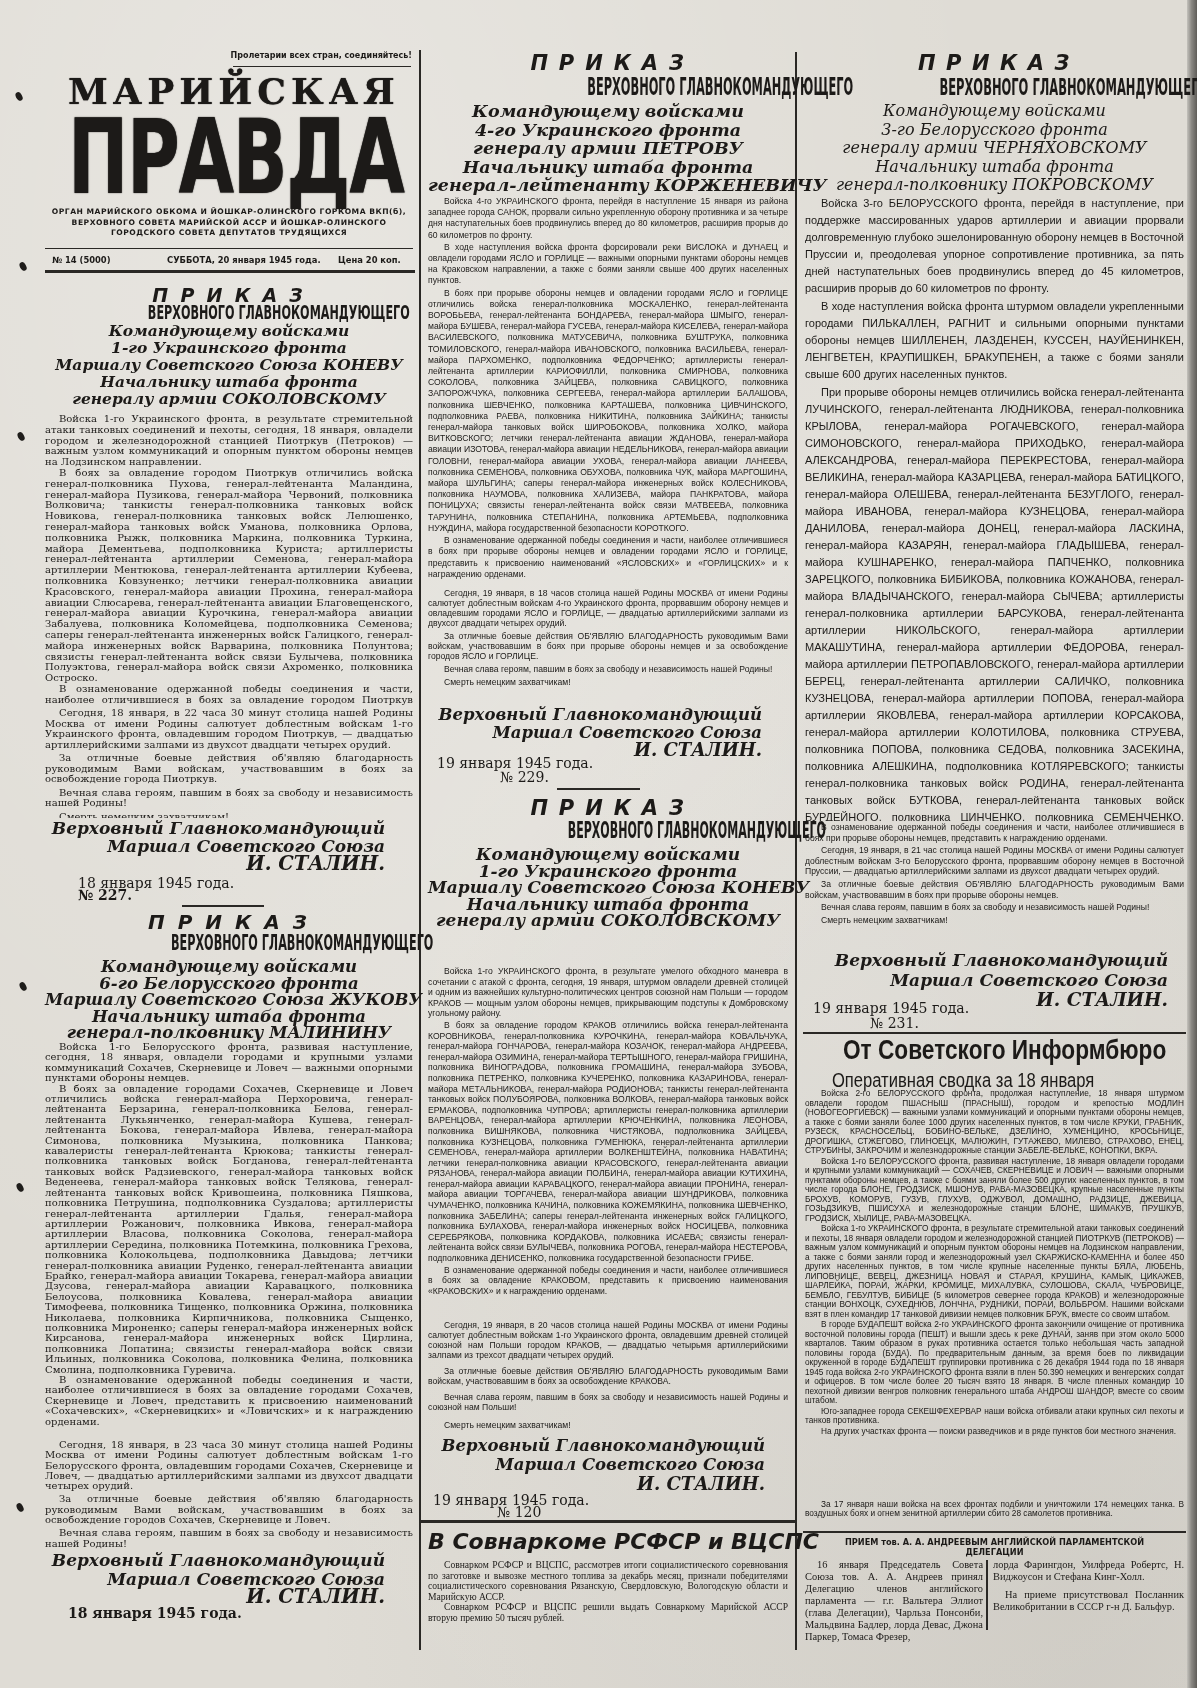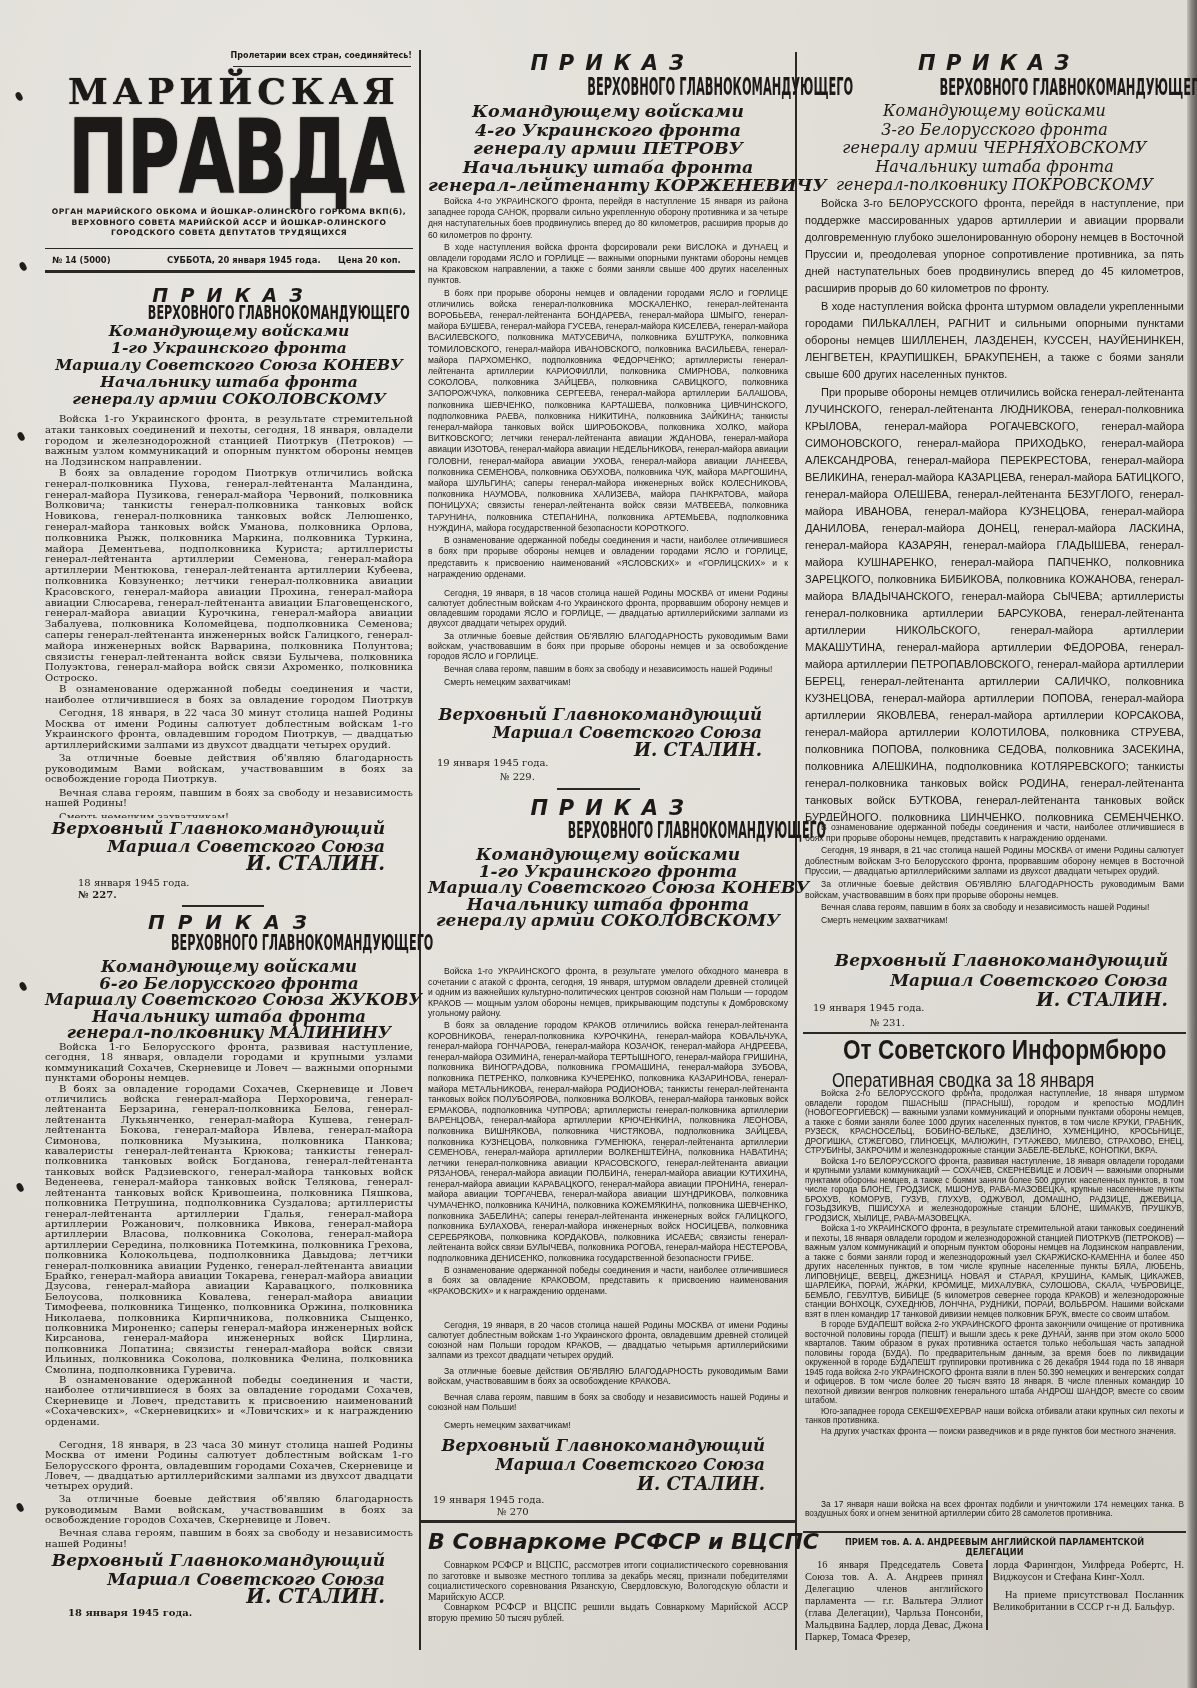--- a/index.html
+++ b/index.html
@@ -30,21 +30,21 @@
 .addr{font-family:"DejaVu Serif",serif;font-style:italic;font-weight:bold;text-align:center;white-space:nowrap}
 
 
 .b-serif{font-family:"DejaVu Serif",serif;font-size:10px;line-height:10.8px;text-align:justify;hyphens:auto;overflow:hidden}
 .b-serif p{text-indent:14px}
 .b-sans{font-family:"Liberation Sans",sans-serif;font-size:8.6px;line-height:11.2px;text-align:justify;hyphens:auto;overflow:hidden}
 .b-sans p{text-indent:16px;margin-bottom:1px}
 .closing p{margin-bottom:3px}
 
 .sig{font-family:"DejaVu Serif",serif;font-style:italic;font-weight:bold;text-align:right;white-space:nowrap}
-.dt{font-family:"DejaVu Serif",serif;font-size:10px;line-height:10px;white-space:nowrap}
+.dt{font-family:"DejaVu Serif",serif;font-size:14px;line-height:10px;white-space:nowrap}
 
 .sov-title{font-family:"DejaVu Sans",sans-serif;font-weight:bold;font-style:italic;font-size:22px;line-height:24px;text-align:center;white-space:nowrap}
 .sov-body{font-family:"Liberation Serif",serif;font-size:9.6px;line-height:10.5px;text-align:justify}
 .sov-body p{text-indent:16px}
 
 .ib-title{text-align:center;white-space:nowrap;line-height:28px}
 .ib-title span{display:inline-block;font-family:"Liberation Sans",sans-serif;font-weight:bold;font-size:28px;transform:scaleX(.81)}
 .ib-sub{white-space:nowrap;line-height:20px}
 .ib-sub span{display:inline-block;font-family:"Liberation Sans",sans-serif;font-size:20px;transform:scaleX(.83)}
 .ib-body{font-family:"Liberation Sans",sans-serif;font-size:8.3px;line-height:9.5px;text-align:justify;hyphens:auto;overflow:hidden}
@@ -201,21 +201,21 @@
       <p style="margin-bottom:6px">За отличные боевые действия ОБ'ЯВЛЯЮ БЛАГОДАРНОСТЬ руководимым Вами войскам, участвовавшим в боях за освобождение КРАКОВА.</p>
       <p style="margin-bottom:8px">Вечная слава героям, павшим в боях за свободу и независимость нашей Родины и союзной нам Польши!</p>
       <p>Смерть немецким захватчикам!</p>
     </div>
     <div class="abs sig" style="left:428px;top:1436px;width:337px;line-height:19px">
       <div style="font-size:16.5px">Верховный Главнокомандующий</div>
       <div style="font-size:16.5px">Маршал Советского Союза</div>
       <div style="font-size:18px">И. СТАЛИН.</div>
     </div>
     <div class="abs dt" style="left:433px;top:1495px">19 января 1945 года.</div>
-    <div class="abs dt" style="left:497px;top:1507px">№ 270</div>
+    <div class="abs dt" style="left:497px;top:1507px">№ 120</div>
   </article>
 
   <div class="hrule" style="left:420px;top:1520px;width:376px;height:2.5px"></div>
 
   <section>
     <div class="abs sov-title" style="left:428px;top:1530px;width:360px">В Совнаркоме РСФСР и ВЦСПС</div>
     <div class="abs sov-body" style="left:428px;top:1560px;width:360px">
       <p>Совнарком РСФСР и ВЦСПС, рассмотрев итоги социалистического соревнования по заготовке и вывозке местного топлива за декабрь месяц, признали победителями социалистического соревнования Рязанскую, Свердловскую, Вологодскую области и Марийскую АССР.</p>
       <p>Совнарком РСФСР и ВЦСПС решили выдать Совнаркому Марийской АССР вторую премию 50 тысяч рублей.</p>
     </div>

